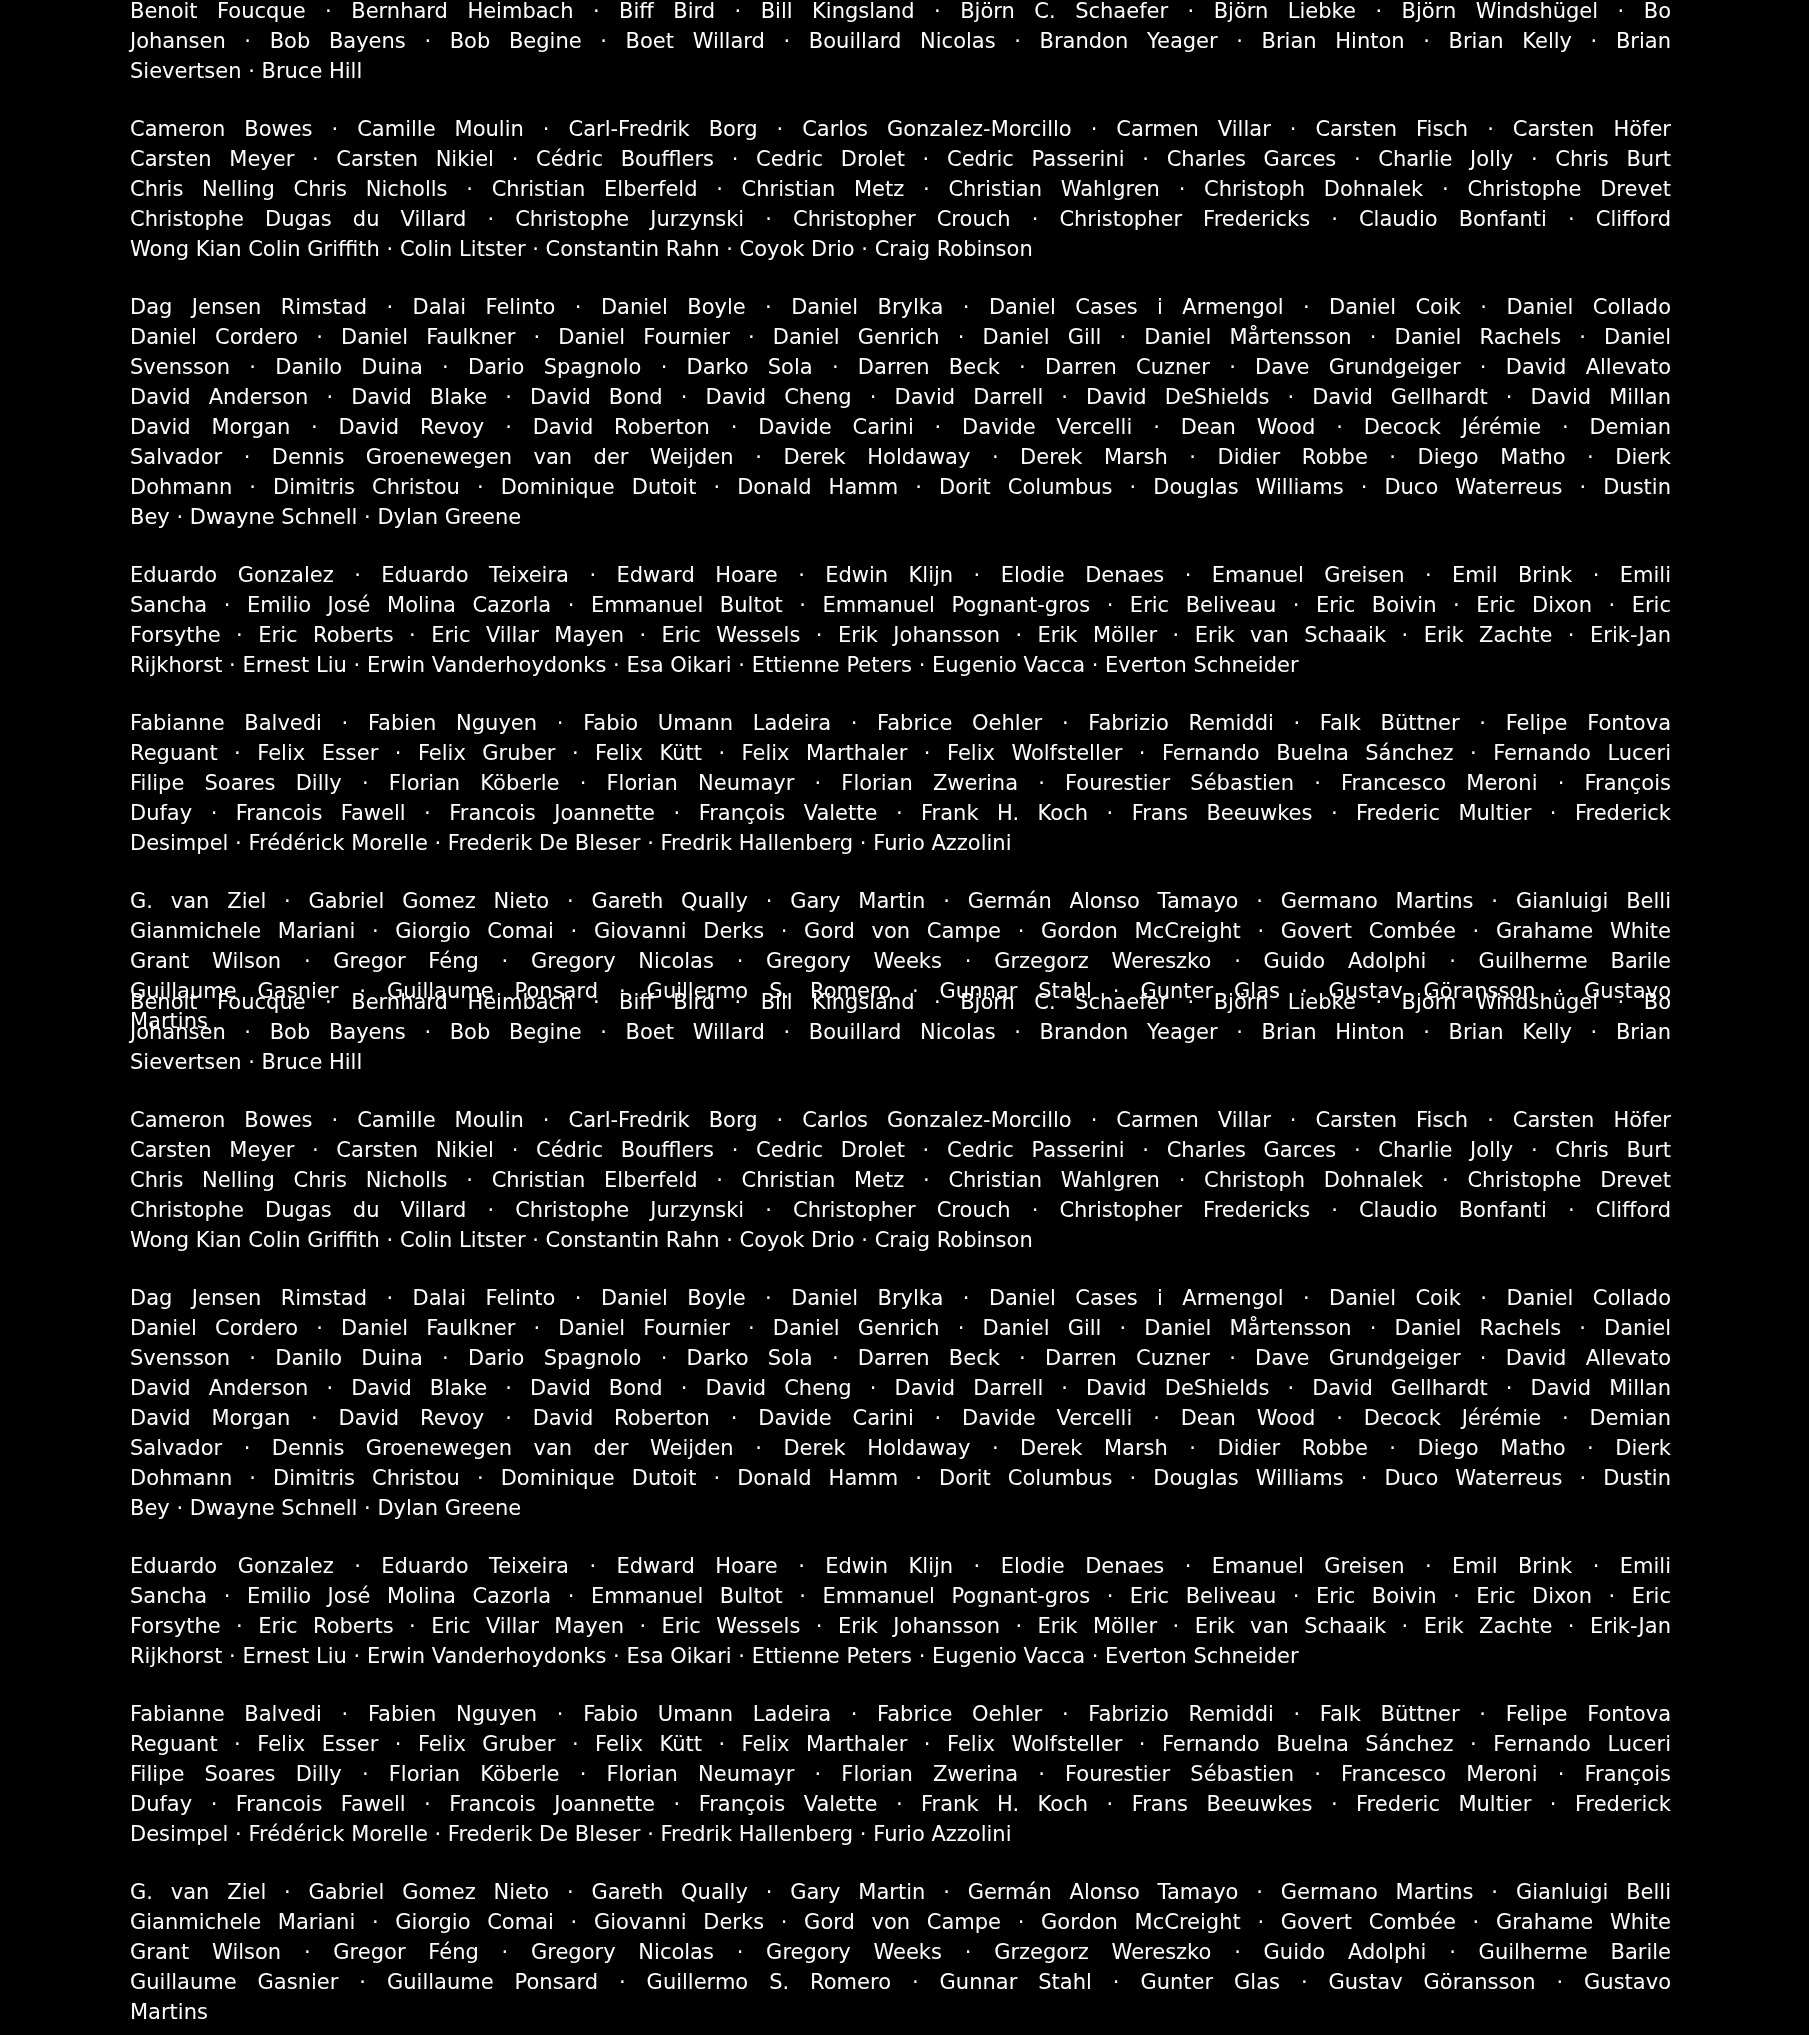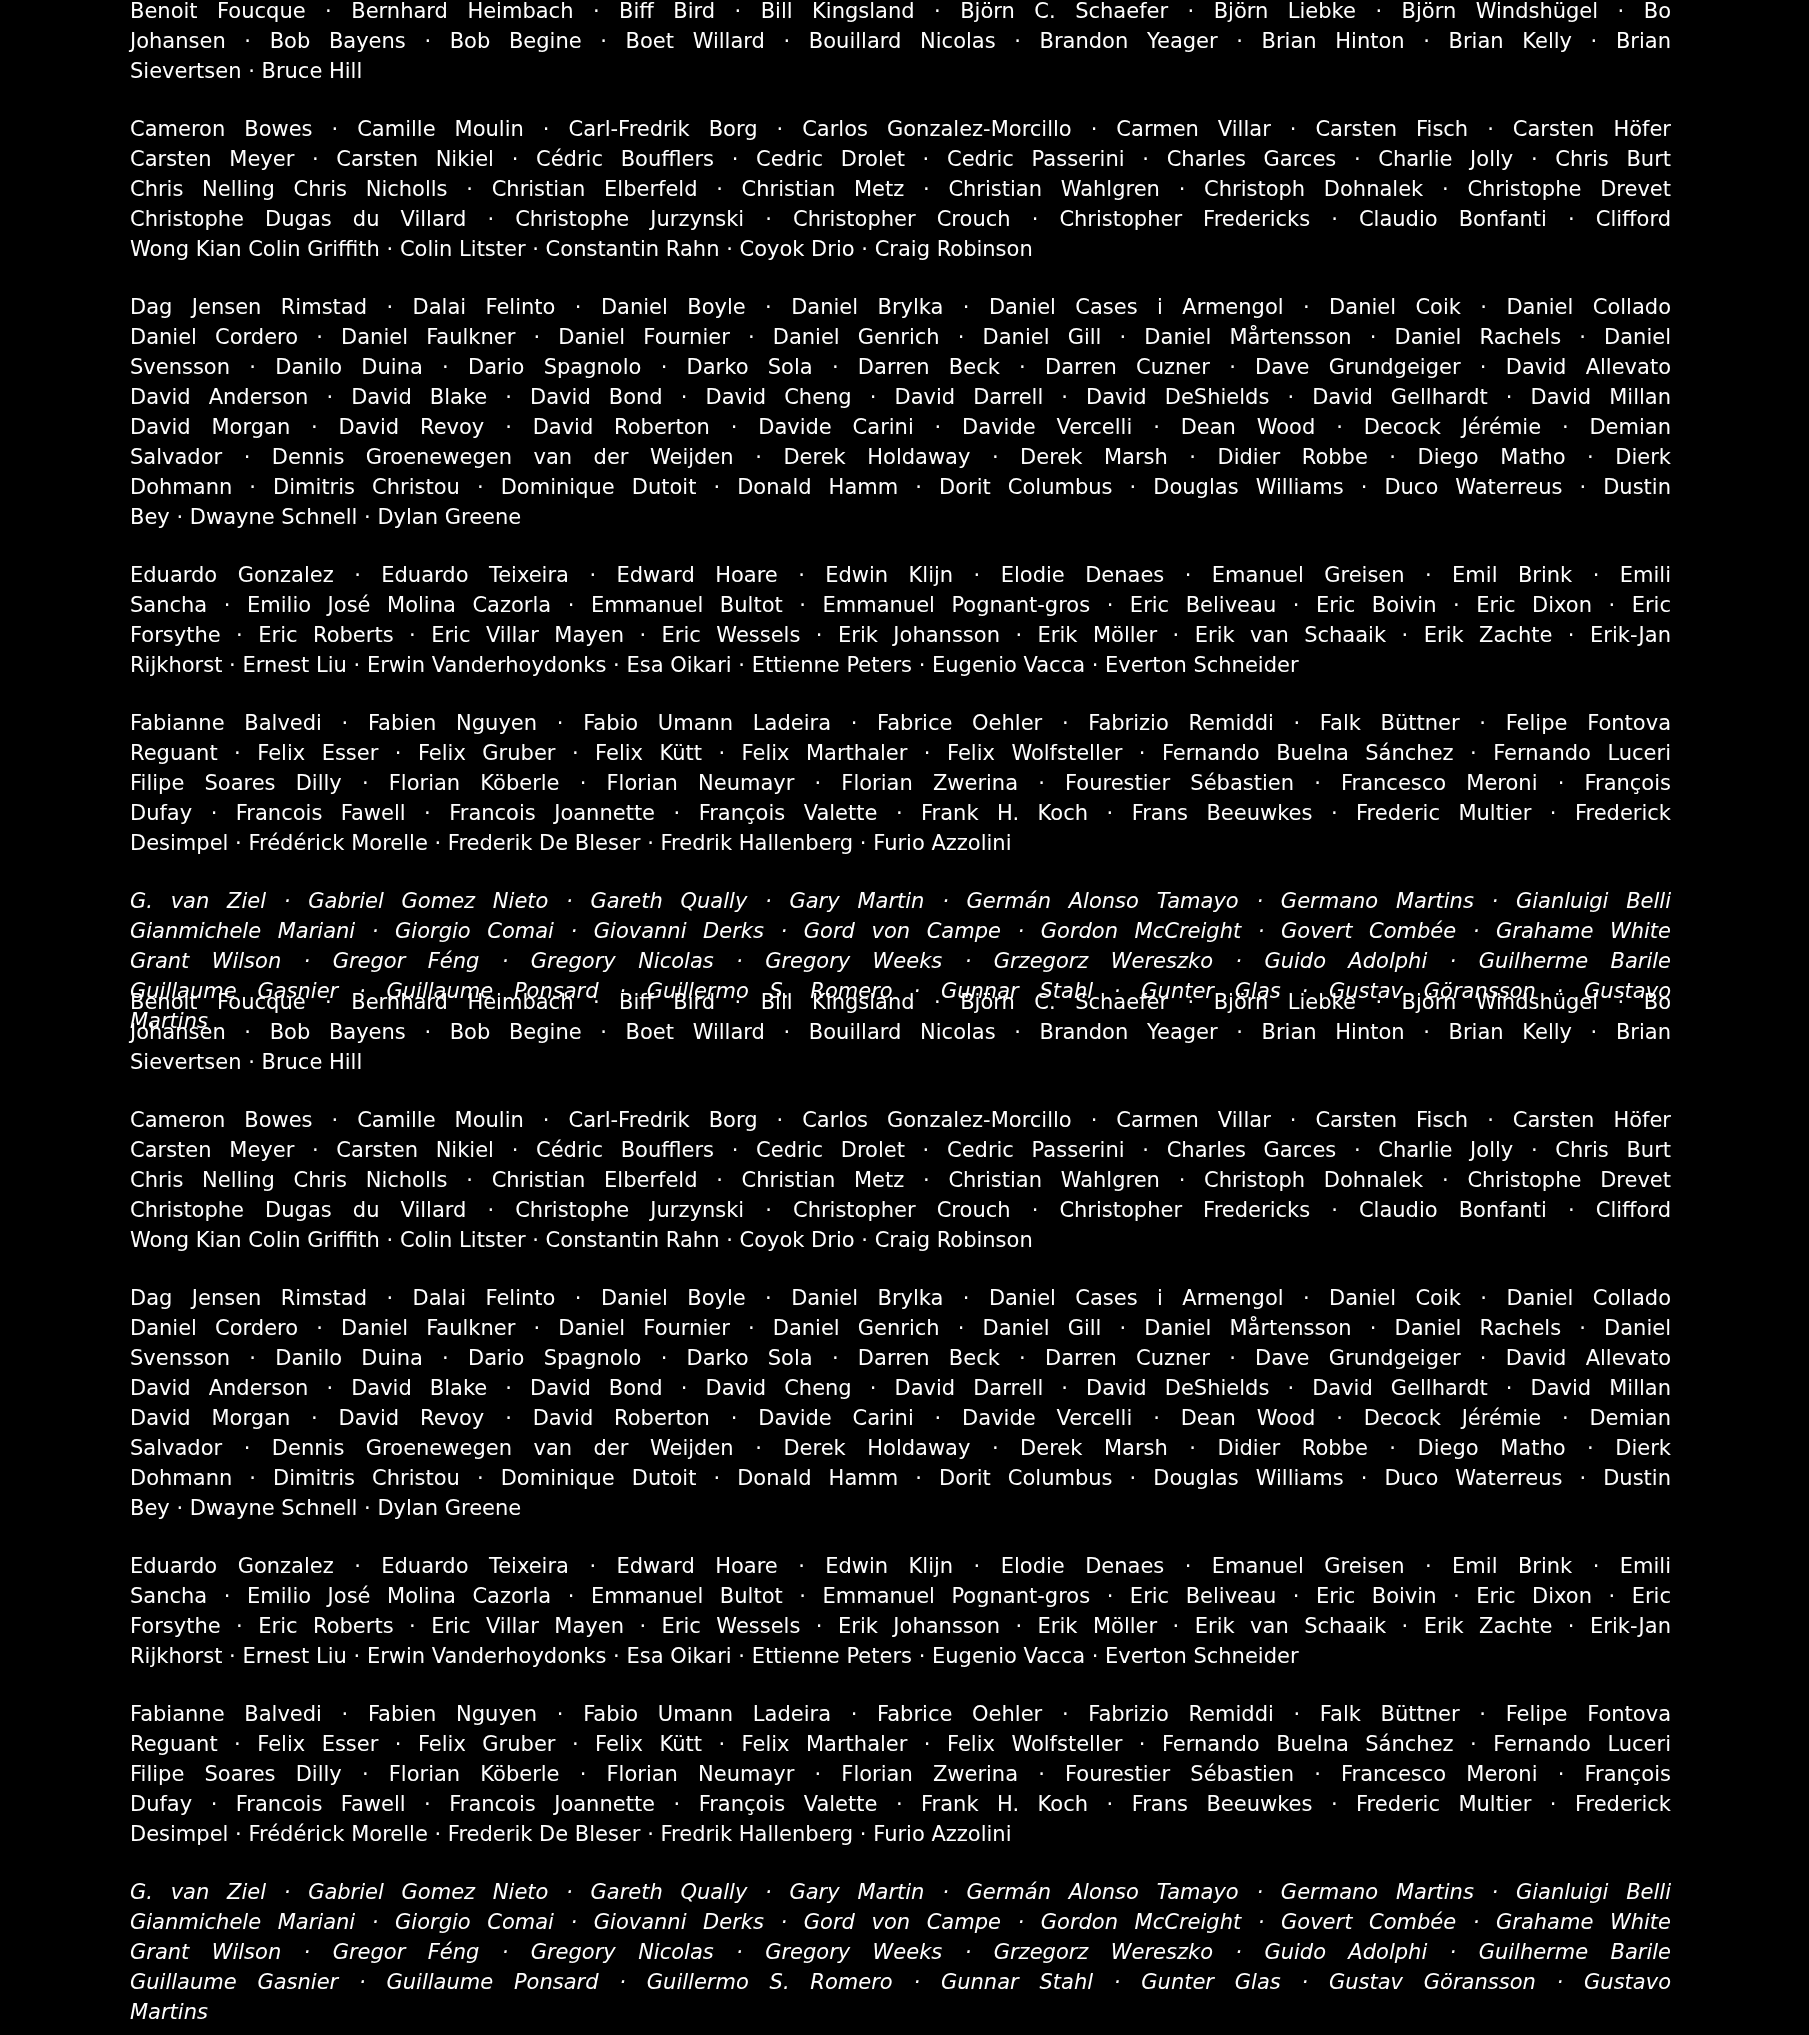--- a/index.html
+++ b/index.html
@@ -21,21 +21,21 @@
     width: 1541px;
     color: #ffffff;
     font-size: 21px;
     line-height: 30px;
     font-weight: normal;
   }
   .credits-copy { display: block; }
   
   .credits-copy + .credits-copy { margin-top: -49px; }
   .paragraph { margin: 0 0 28px 0; }
-  .paragraph:last-child { margin-bottom: 0; font-style: italic; }
+  .paragraph:last-child { margin-bottom: 0; }
   .line {
     text-align: justify;
     text-align-last: justify;
     white-space: normal;
   }
   .line.para-last {
     text-align-last: left;
   }
 </style>
 </head>

